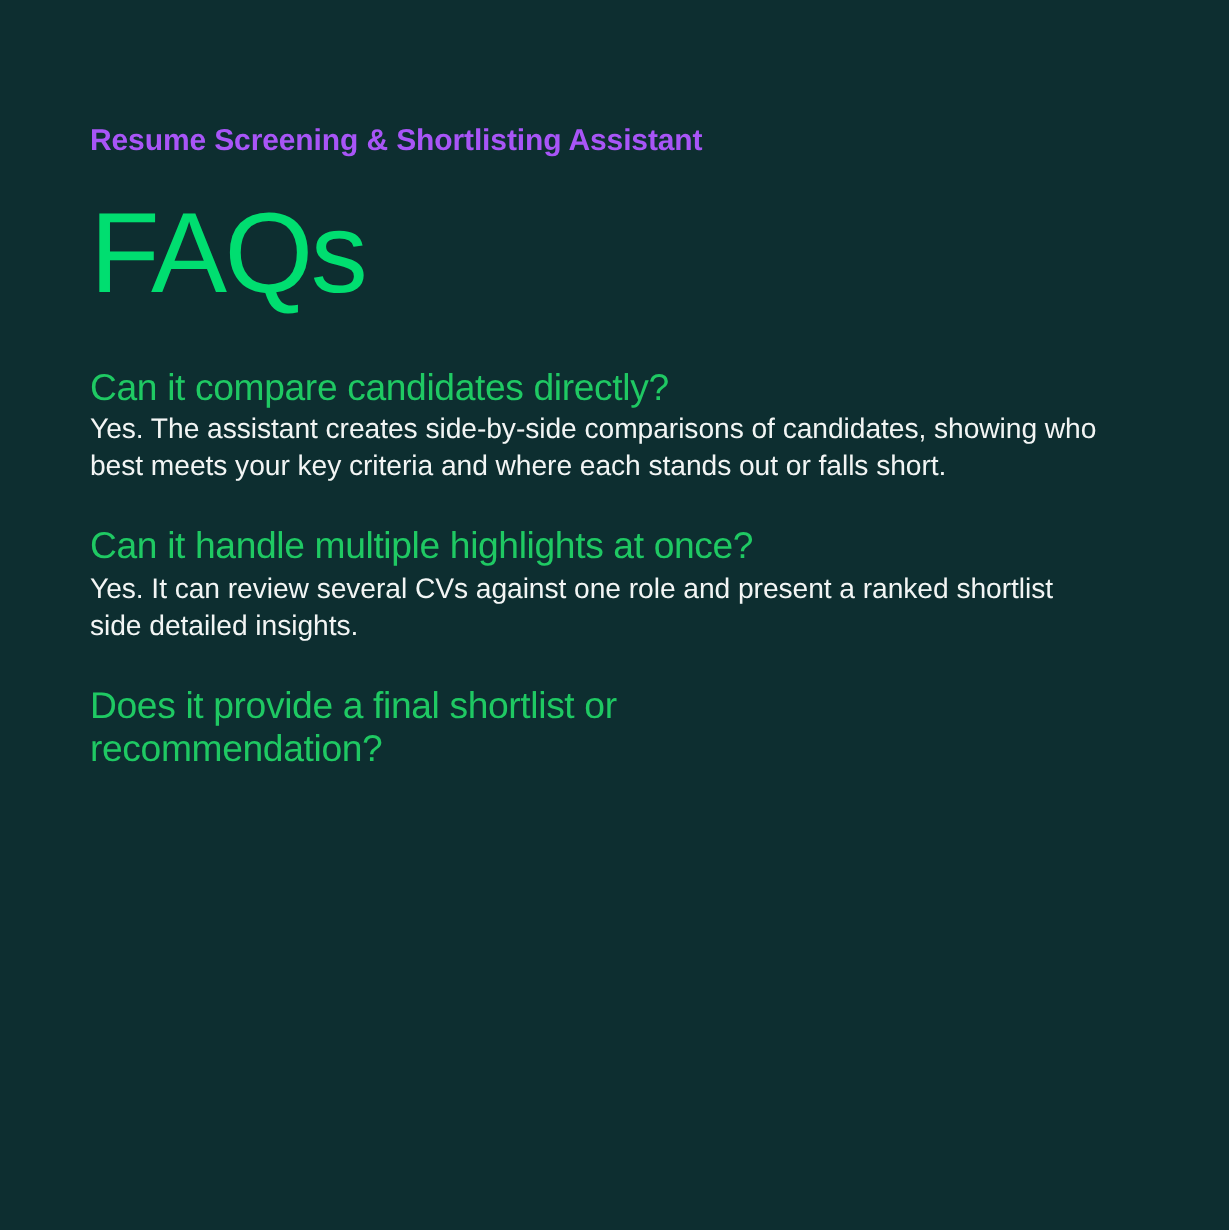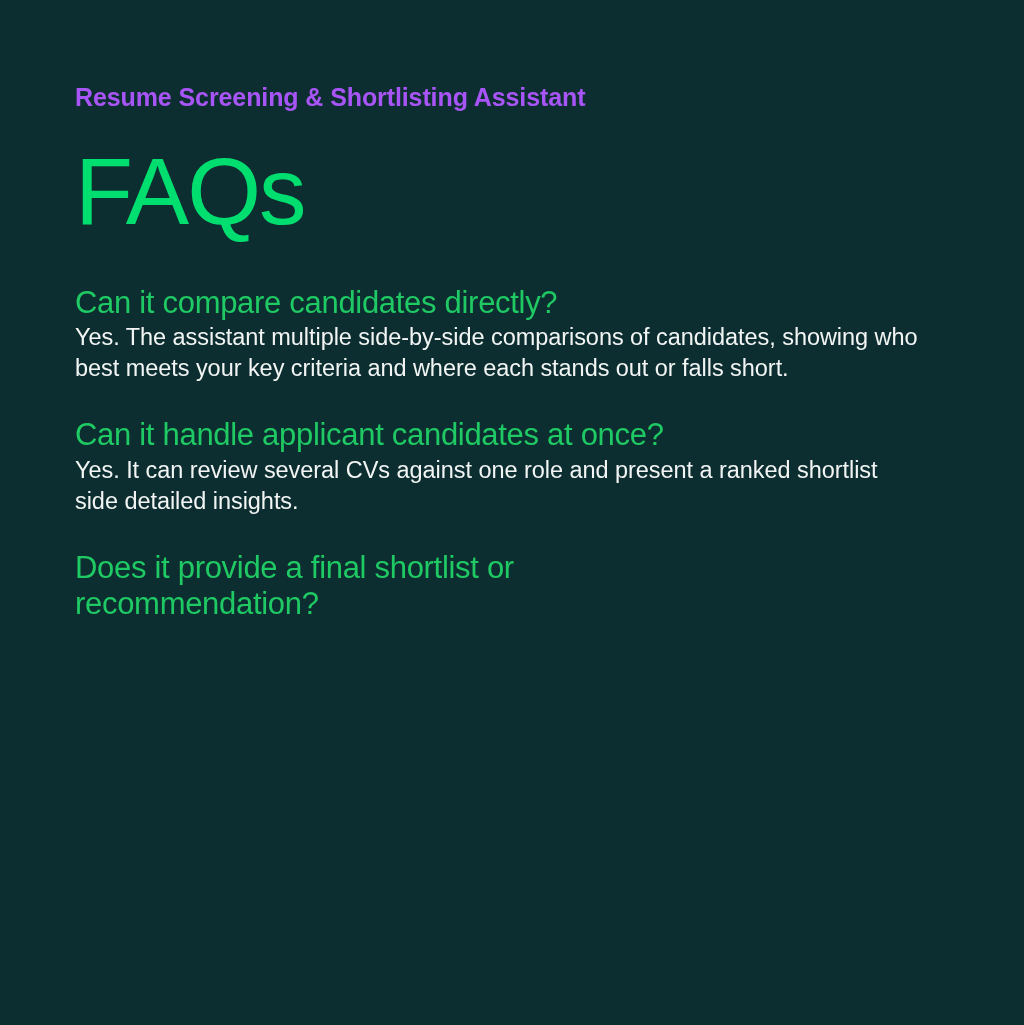--- a/index.html
+++ b/index.html
@@ -17,21 +17,21 @@
     position: relative;
     width: 1024px;
     height: 1025px;
     background: #0d2e30;
     box-sizing: border-box;
     padding: 0;
   }
   .content {
     position: absolute;
     left: 75px;
-    top: 84px;
+    top: 104px;
     width: 890px;
   }
   .eyebrow {
     color: #a855f7;
     font-size: 25px;
     font-weight: bold;
     letter-spacing: -0.1px;
     line-height: 1.1;
     margin: 0;
     white-space: nowrap;
@@ -95,26 +95,26 @@
   <div class="content">
 
     <div class="eyebrow">Resume Screening &amp; Shortlisting Assistant</div>
 
     <h1 class="page-title">FAQs</h1>
 
     <ul class="faq-list">
 
       <li class="faq-item" data-idx="0">
         <div class="faq-q">Can it compare candidates directly?</div>
-        <div class="faq-a">Yes. The assistant multiple side-by-side comparisons of candidates, showing who best meets your key criteria and where each stands out or falls short.</div>
+        <div class="faq-a">Yes. The assistant creates side-by-side comparisons of candidates, showing who best meets your key criteria and where each stands out or falls short.</div>
       </li>
 
 
       <li class="faq-item" data-idx="2">
-        <div class="faq-q">Can it handle applicant candidates at once?</div>
+        <div class="faq-q">Can it handle multiple highlights at once?</div>
         <div class="faq-a">Yes. It can review several CVs against one role and present a ranked shortlist side detailed insights.</div>
       </li>
 
       <li class="faq-item" data-idx="3">
         <div class="faq-q">Does it provide a final shortlist or recommendation?</div>
       </li>
 
     </ul>
   </div>
 </div>

